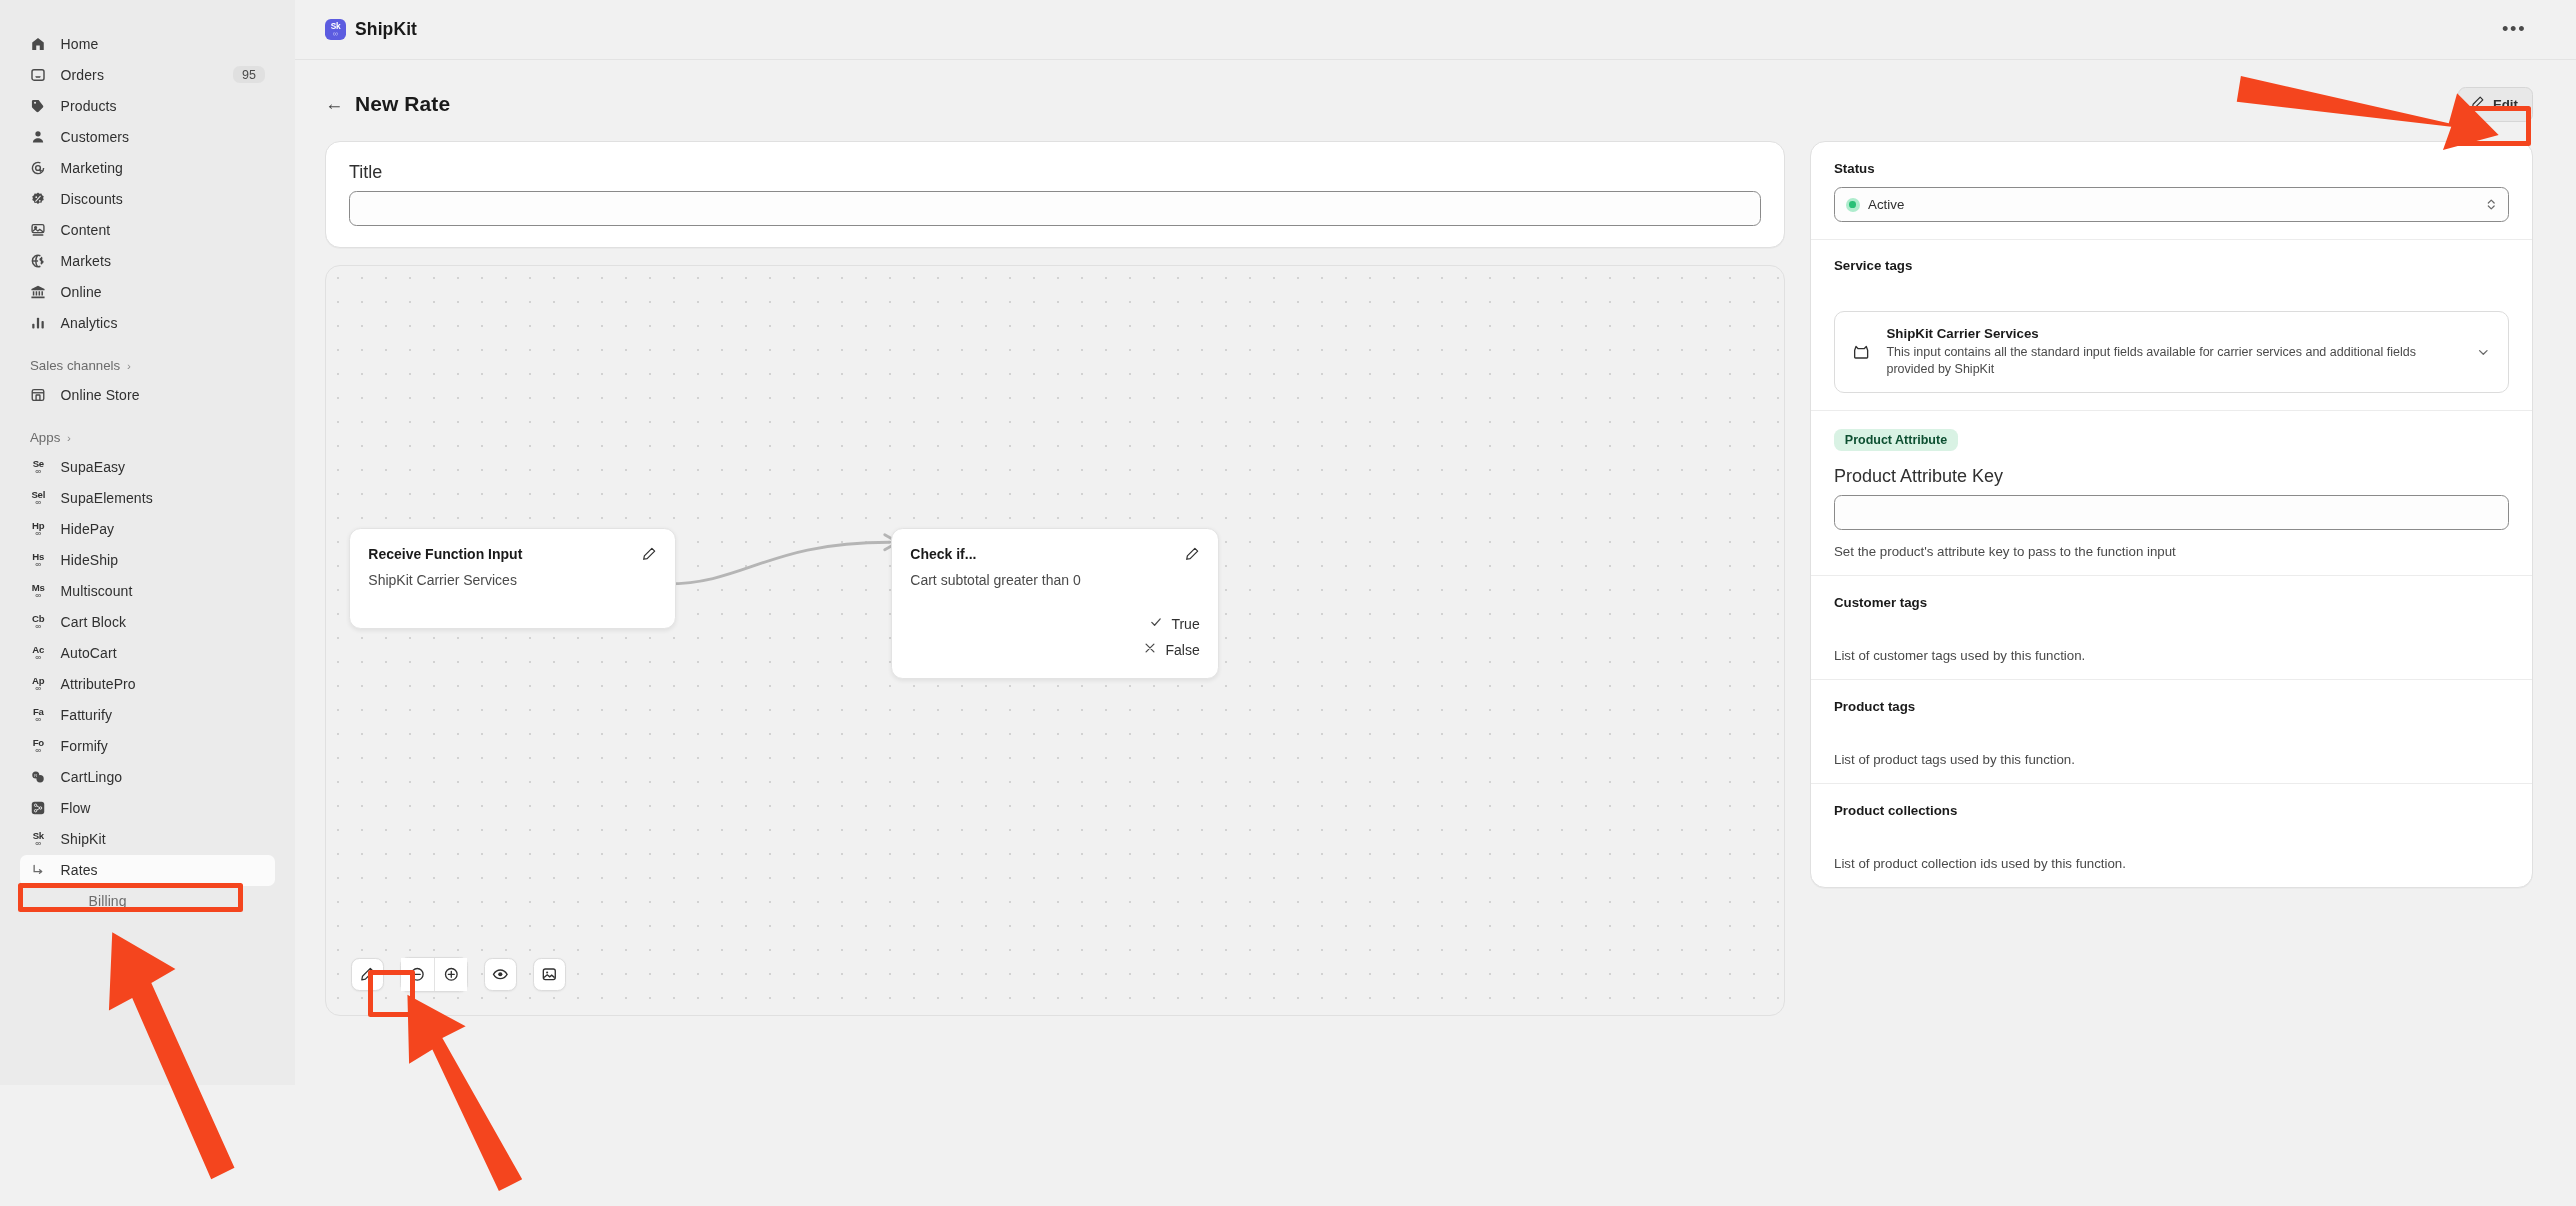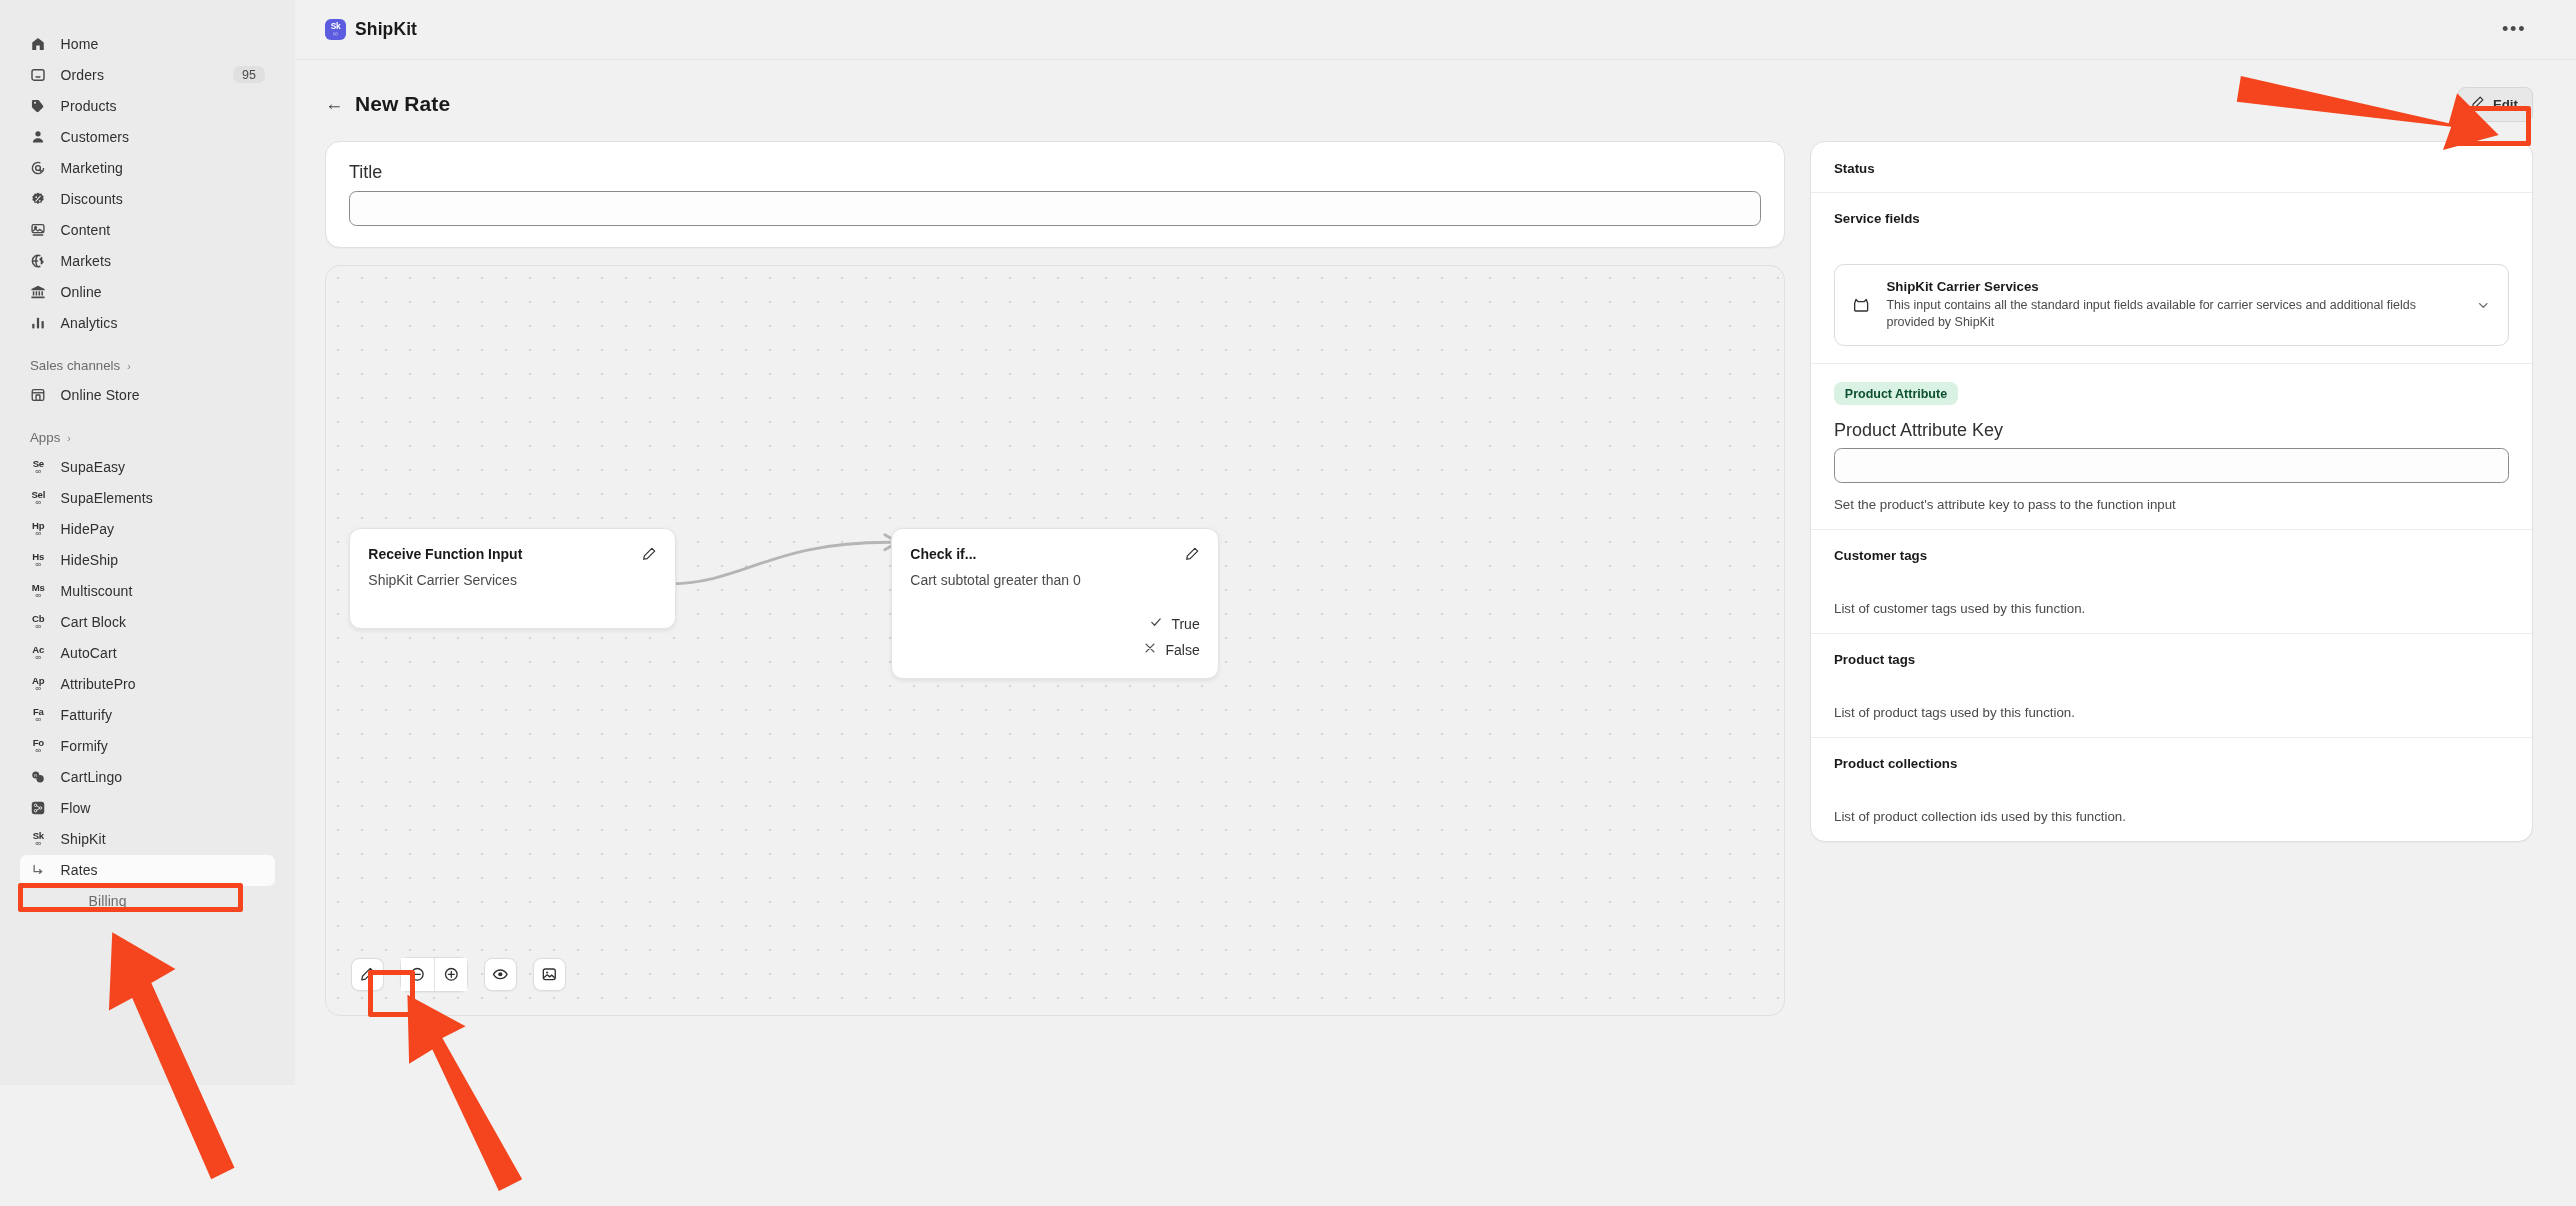--- a/index.html
+++ b/index.html
@@ -608,24 +608,35 @@
           </div>
 
         </div>
       </div>
 
       <div class="col-right">
         <div class="card panel">
 
           <div class="psec">
             <div class="psec-title">Status</div>
+            <div class="select">
+              <span class="dot-wrap">
+                  <span class="dot"></span>
+                </span>
+              <span class="select-val">Active</span>
+              <span class="select-caret">
+                <svg width="12.5" height="15" viewBox="0 0 15 18" fill="none" stroke="currentColor" stroke-width="1.5" stroke-linecap="round" stroke-linejoin="round">
+                    <path d="M4 7.2l3.5-3.4 3.5 3.4M4 10.8l3.5 3.4 3.5-3.4"></path>
+                  </svg>
+              </span>
+            </div>
           </div>
 
           <div class="psec">
-            <div class="psec-title">Service fields</div>
+            <div class="psec-title">Service tags</div>
             <div class="gap-tall"></div>
             <div class="input-card">
               <span class="pkg">
                 <svg viewBox="0 0 22 22" fill="none" stroke="currentColor" stroke-width="1.6" stroke-linejoin="round">
                     <path d="M3.2 8.6l1.6-4.4 2.6 2.6h7.2l2.6-2.6 1.6 4.4v8.4a1 1 0 0 1-1 1H4.2a1 1 0 0 1-1-1z"></path>
                   </svg>
               </span>
               <span style="min-width:0">
                 <span class="ic-title" style="display:block">ShipKit Carrier Services</span>
                 <span class="ic-desc" style="display:block">This input contains all the standard input fields available for carrier services and additional fields provided by ShipKit</span>

